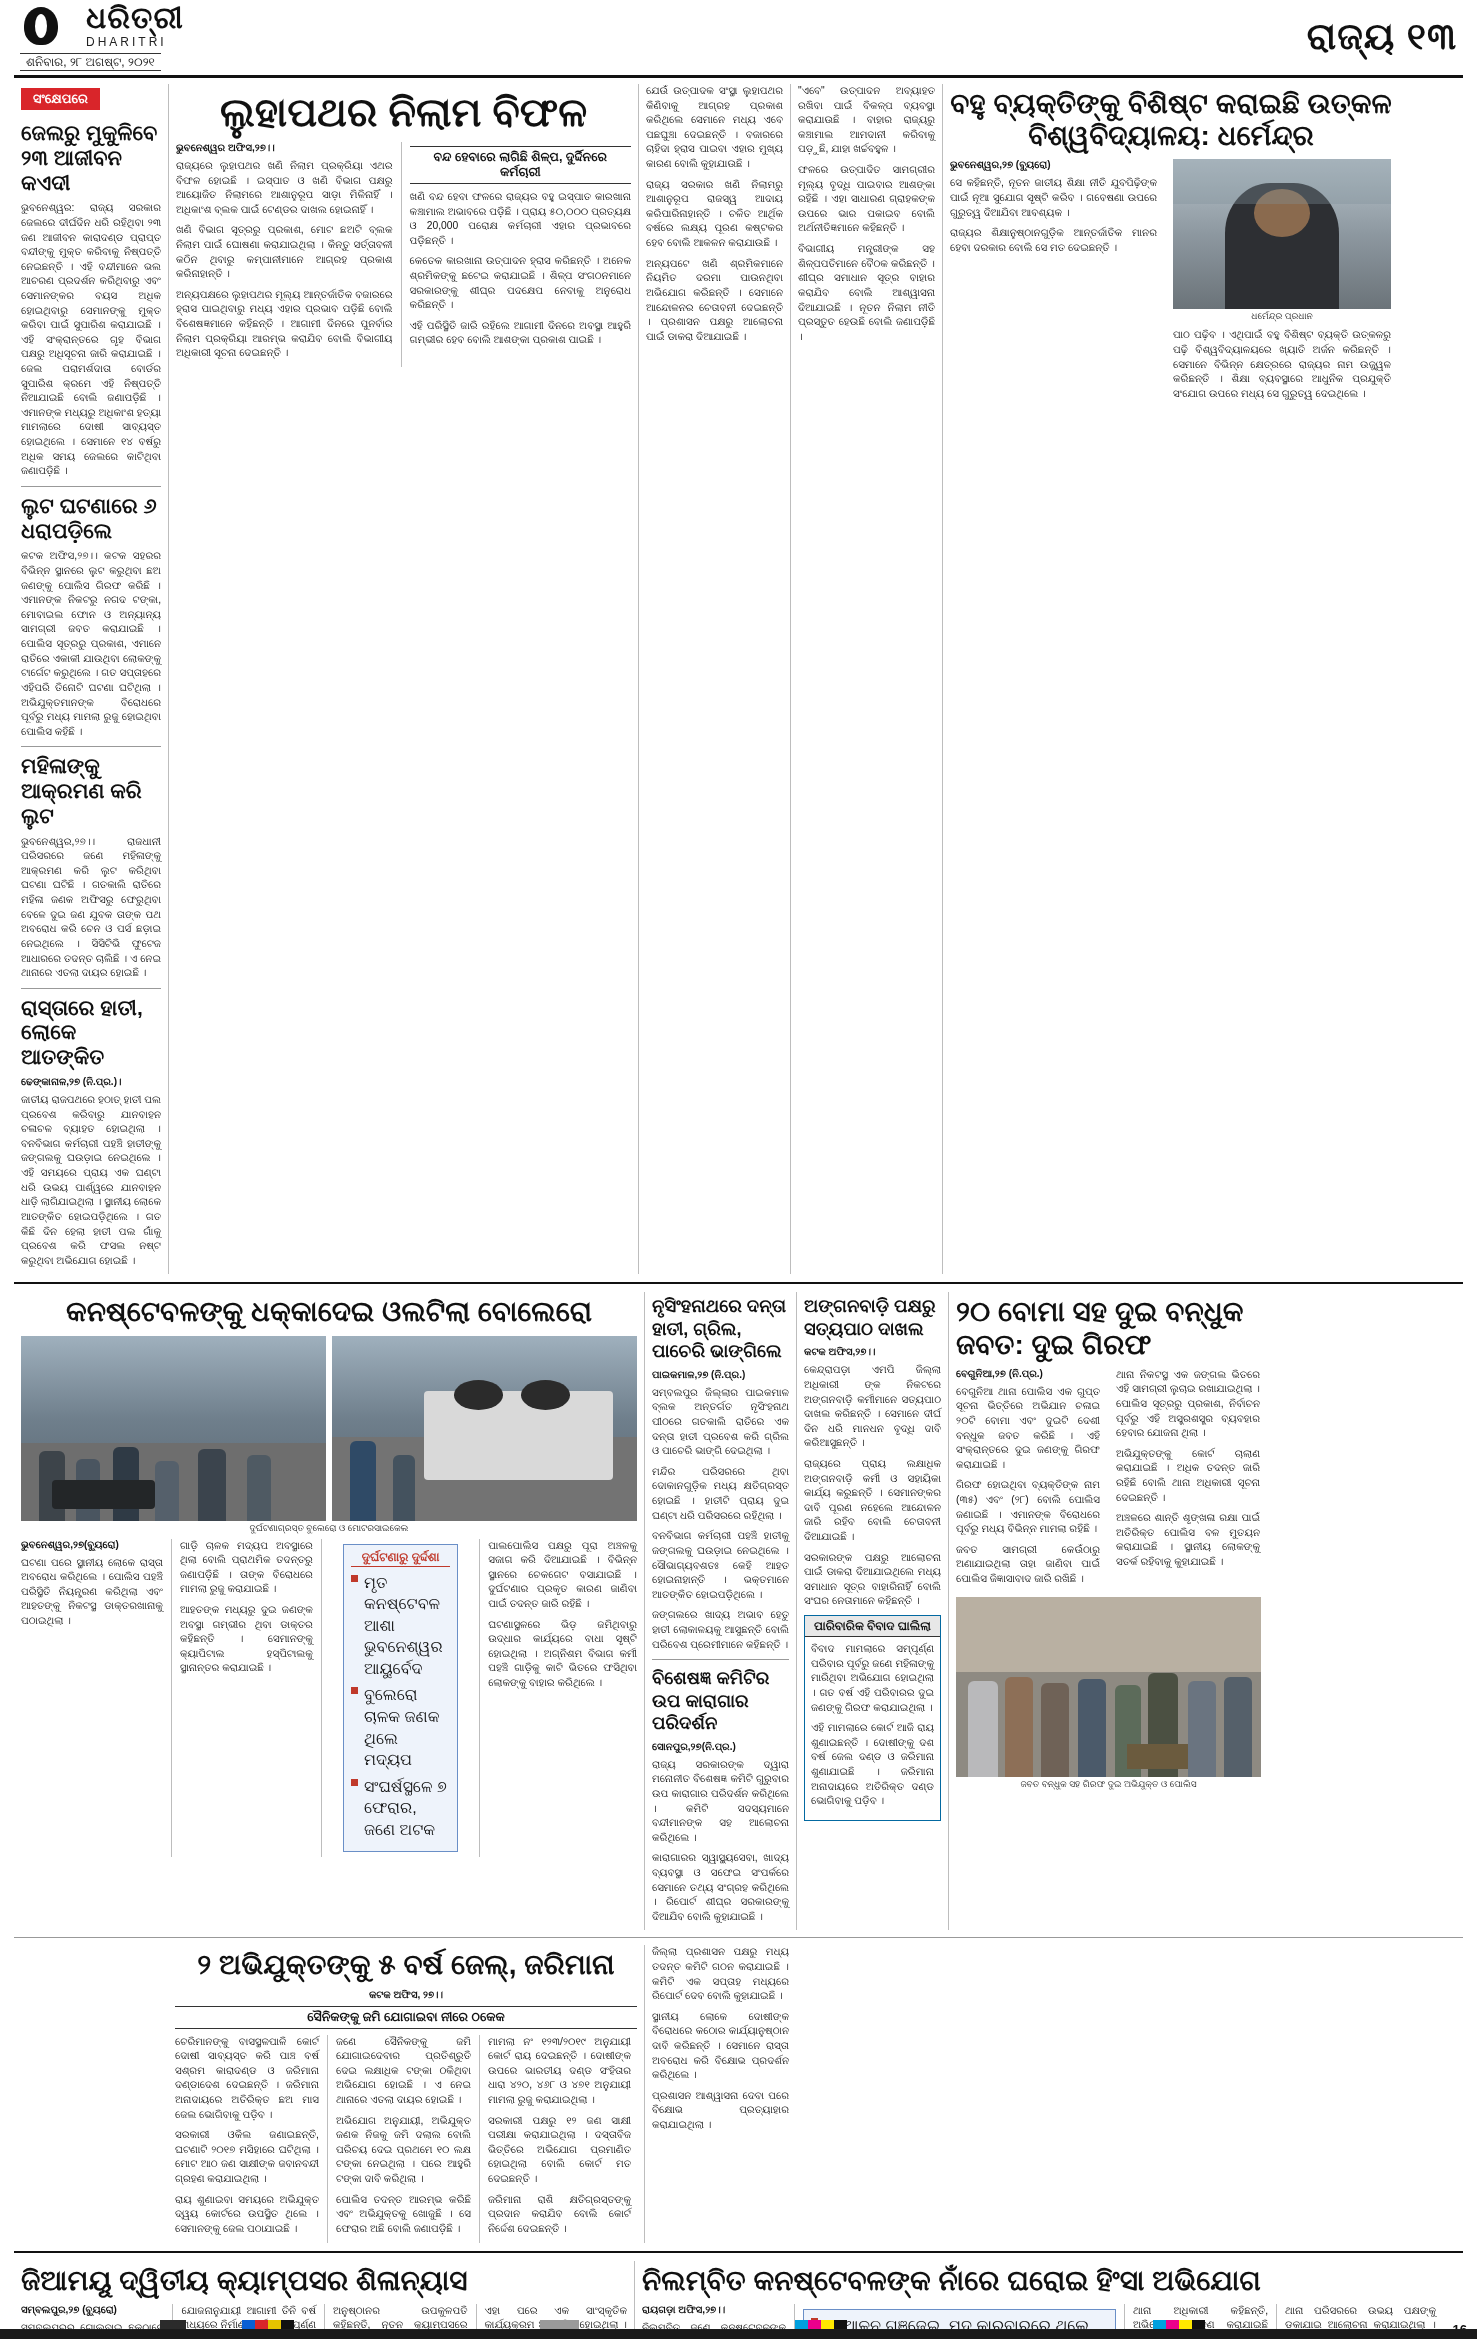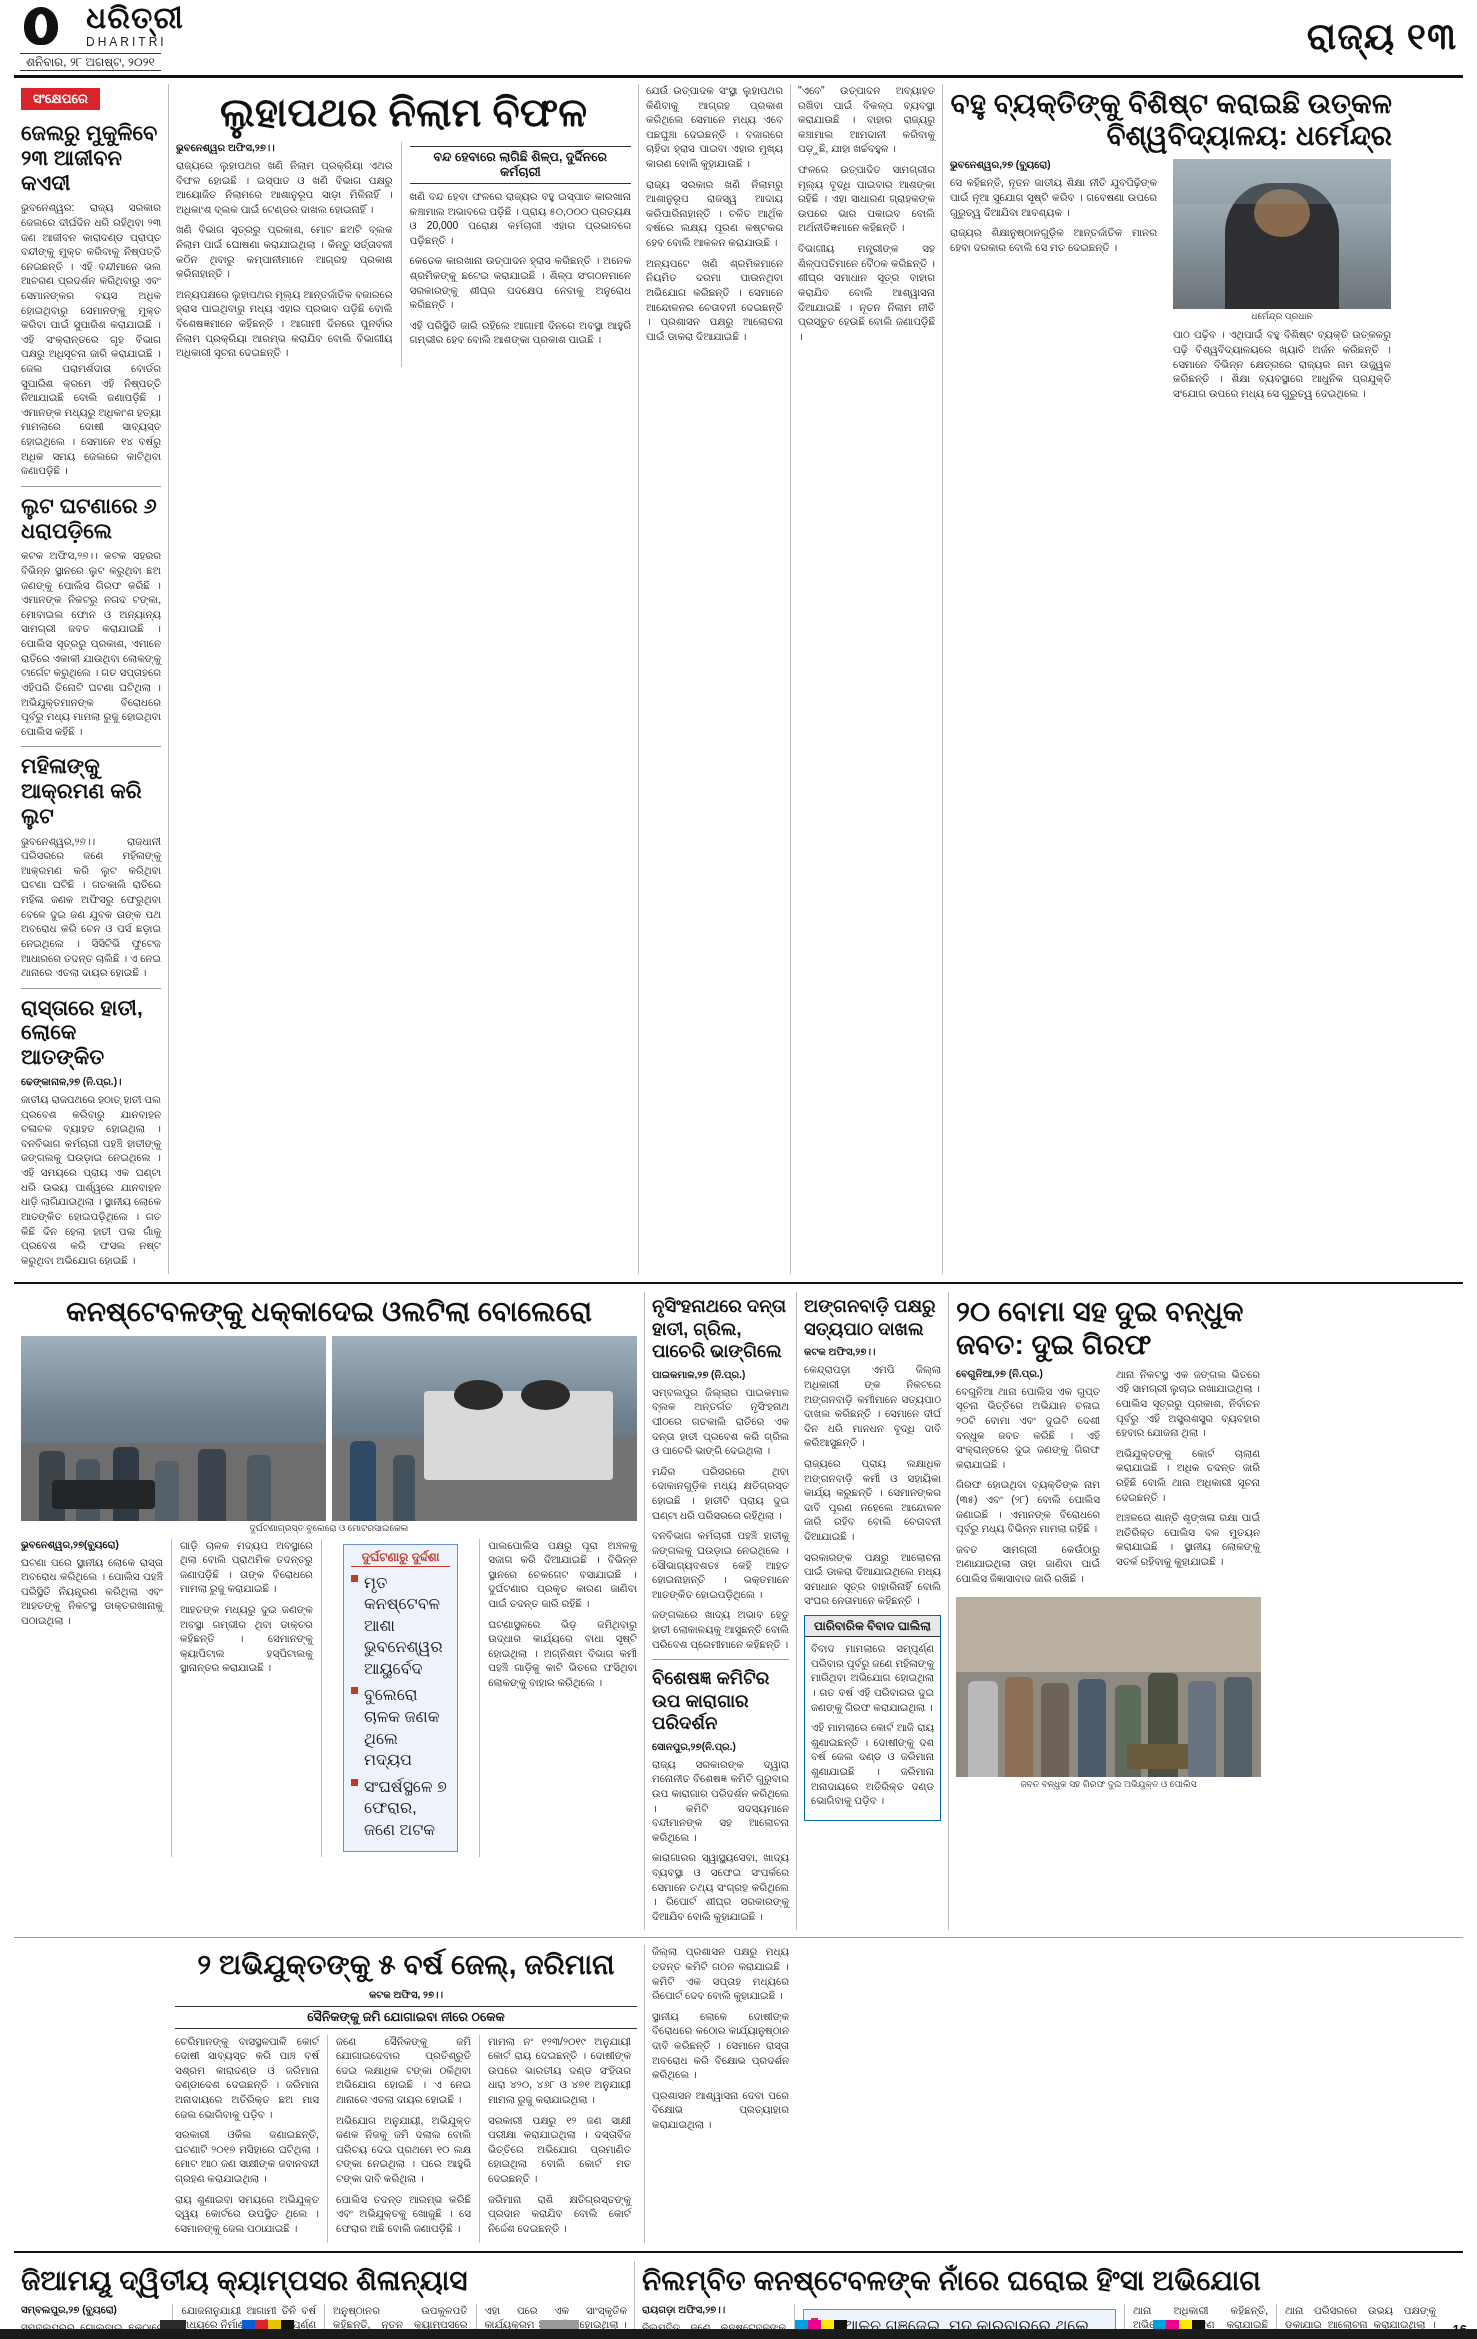--- a/index.html
+++ b/index.html
@@ -152,21 +152,21 @@
       <p class="body">ଅନ୍ୟପଟେ ଖଣି ଶ୍ରମିକମାନେ ନିୟମିତ ଦରମା ପାଉନଥିବା ଅଭିଯୋଗ କରିଛନ୍ତି । ସେମାନେ ଆନ୍ଦୋଳନର ଚେତାବନୀ ଦେଇଛନ୍ତି । ପ୍ରଶାସନ ପକ୍ଷରୁ ଆଲୋଚନା ପାଇଁ ଡାକରା ଦିଆଯାଇଛି ।</p>
     </div>
 
     <div class="col c5 vline">
       <p class="body">"ଏବେ" ଉତ୍ପାଦନ ଅବ୍ୟାହତ ରଖିବା ପାଇଁ ବିକଳ୍ପ ବ୍ୟବସ୍ଥା କରାଯାଉଛି । ବାହାର ରାଜ୍ୟରୁ କଞ୍ଚାମାଲ ଆମଦାନୀ କରିବାକୁ ପଡ଼ୁଛି, ଯାହା ଖର୍ଚ୍ଚବହୁଳ ।</p>
       <p class="body">ଫଳରେ ଉତ୍ପାଦିତ ସାମଗ୍ରୀର ମୂଲ୍ୟ ବୃଦ୍ଧି ପାଇବାର ଆଶଙ୍କା ରହିଛି । ଏହା ସାଧାରଣ ଗ୍ରାହକଙ୍କ ଉପରେ ଭାର ପକାଇବ ବୋଲି ଅର୍ଥନୀତିଜ୍ଞମାନେ କହିଛନ୍ତି ।</p>
       <p class="body">ବିଭାଗୀୟ ମନ୍ତ୍ରୀଙ୍କ ସହ ଶିଳ୍ପପତିମାନେ ବୈଠକ କରିଛନ୍ତି । ଶୀଘ୍ର ସମାଧାନ ସୂତ୍ର ବାହାର କରାଯିବ ବୋଲି ଆଶ୍ୱାସନା ଦିଆଯାଇଛି । ନୂତନ ନିଲାମ ନୀତି ପ୍ରସ୍ତୁତ ହେଉଛି ବୋଲି ଜଣାପଡ଼ିଛି ।</p>
     </div>
 
     <div class="col vline" style="width:457px;">
-      <div class="hl-lg" style="text-align:right;">ବହୁ ବ୍ୟକ୍ତିଙ୍କୁ ବିଶିଷ୍ଟ କରାଇଛି ଉତ୍କଳ ବିଶ୍ୱବିଦ୍ୟାଳୟ: ଧର୍ମେନ୍ଦ୍ର</div>
+      <div class="hl-lg" style="text-align:center;">ବହୁ ବ୍ୟକ୍ତିଙ୍କୁ ବିଶିଷ୍ଟ କରାଇଛି ଉତ୍କଳ ବିଶ୍ୱବିଦ୍ୟାଳୟ: ଧର୍ମେନ୍ଦ୍ର</div>
       <div class="grid" style="padding:0;">
         <div style="width:215px;padding-right:8px;">
           <div class="byline">ଭୁବନେଶ୍ୱର,୨୭ (ବ୍ୟୁରୋ)</div>
           <p class="body">ସେ କହିଛନ୍ତି, ନୂତନ ଜାତୀୟ ଶିକ୍ଷା ନୀତି ଯୁବପିଢ଼ିଙ୍କ ପାଇଁ ନୂଆ ସୁଯୋଗ ସୃଷ୍ଟି କରିବ । ଗବେଷଣା ଉପରେ ଗୁରୁତ୍ୱ ଦିଆଯିବା ଆବଶ୍ୟକ ।</p>
           <p class="body">ରାଜ୍ୟର ଶିକ୍ଷାନୁଷ୍ଠାନଗୁଡ଼ିକ ଆନ୍ତର୍ଜାତିକ ମାନର ହେବା ଦରକାର ବୋଲି ସେ ମତ ଦେଇଛନ୍ତି ।</p>
         </div>
         <div style="width:226px;padding-left:8px;">
           <div class="photo photo-grad2" style="height:150px;">
             <div style="position:absolute;left:24%;top:16%;width:52%;height:84%;background:#2d2f33;border-radius:40% 40% 0 0;"></div>
             <div style="position:absolute;left:37%;top:20%;width:26%;height:32%;background:#8a6a4e;border-radius:50%;"></div>

